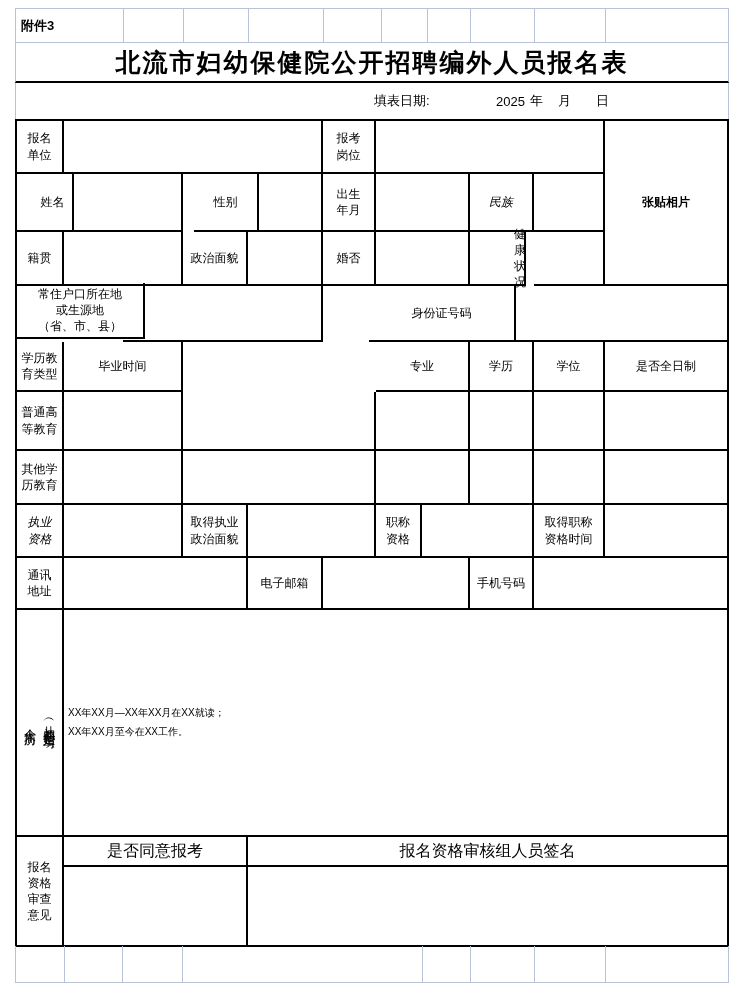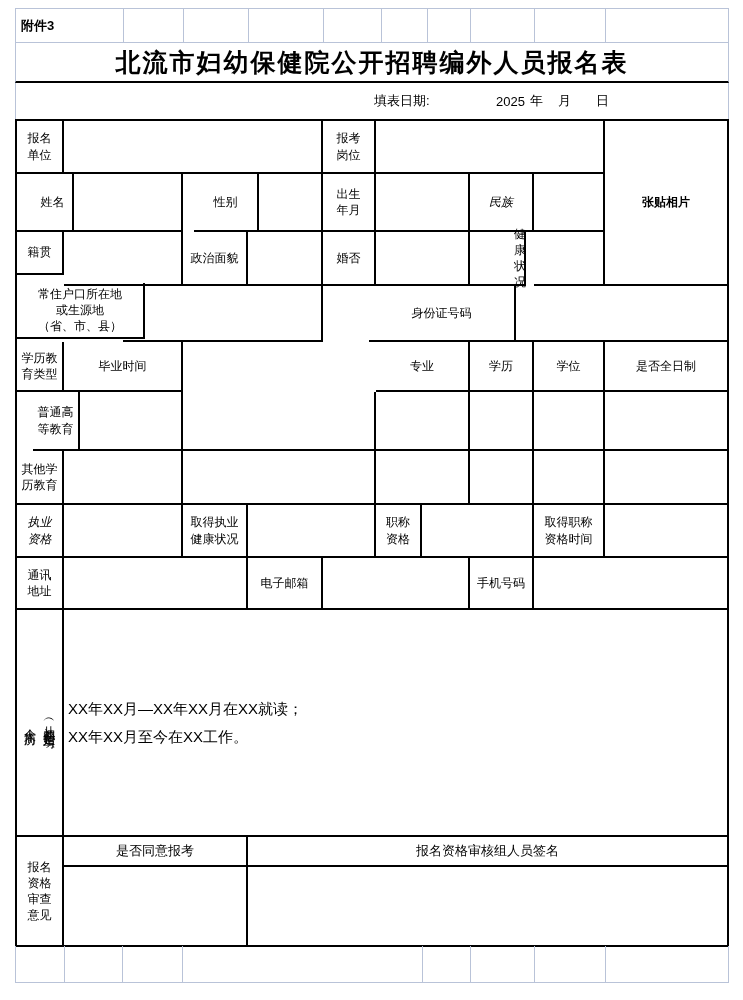--- a/index.html
+++ b/index.html
@@ -18,24 +18,24 @@
           font-weight:bold;font-size:13px;}
   .title{position:absolute;left:15px;top:43px;width:714px;height:40px;box-sizing:border-box;
          border-left:1px solid #b9c3d8;border-right:1px solid #b9c3d8;border-bottom:2px solid #000;
          display:flex;align-items:center;justify-content:center;
          font-family:"Liberation Serif","DejaVu Serif",serif;
          font-weight:bold;font-size:25px;letter-spacing:2px;}
   .daterow{position:absolute;left:15px;top:83px;width:714px;height:36px;box-sizing:border-box;
            border-left:1px solid #b9c3d8;border-right:1px solid #b9c3d8;font-size:13px;}
   .daterow span{position:absolute;top:50%;transform:translateY(-50%);}
   .resume-content{justify-content:flex-start;text-align:left;padding-left:4px;
-                  font-size:15px;line-height:1.85;}
+                  font-size:10px;line-height:1.85;}
   .vtext{writing-mode:vertical-rl;letter-spacing:2px;}
   .vwrap{gap:3px;}
-  .sig{font-size:13px;}
+  .sig{font-size:16px;}
 </style>
 </head>
 <body>
 <div id="page">
 
   <div class="grow" style="left:15px;top:8px;width:714px;height:35px;border:1px solid #b9c3d8;">
     <div class="vl" style="left:107px;"></div>
     <div class="vl" style="left:167px;"></div>
     <div class="vl" style="left:232px;"></div>
     <div class="vl" style="left:307px;"></div>
@@ -70,21 +70,21 @@
     <div class="c" style="left:0;top:53px;width:57px;height:58px;padding-left:16px;">姓名</div>
     <div class="c" style="left:47px;top:53px;width:119px;height:58px;"></div>
     <div class="c" style="left:166px;top:53px;width:65px;height:58px;margin-left:11px;">性别</div>
     <div class="c" style="left:231px;top:53px;width:75px;height:58px;"></div>
     <div class="c" style="left:306px;top:53px;width:53px;height:58px;">出生
 年月</div>
     <div class="c" style="left:359px;top:53px;width:94px;height:58px;"></div>
     <div class="c" style="left:453px;top:53px;width:64px;height:58px;font-style:italic;">民族</div>
     <div class="c" style="left:517px;top:53px;width:71px;height:58px;"></div>
 
-    <div class="c" style="left:0;top:111px;width:47px;height:43px;">籍贯</div>
+    <div class="c" style="left:0;top:111px;width:47px;height:54px;">籍贯</div>
     <div class="c" style="left:47px;top:111px;width:119px;height:54px;"></div>
     <div class="c" style="left:166px;top:111px;width:65px;height:54px;">政治面貌</div>
     <div class="c" style="left:231px;top:111px;width:75px;height:54px;"></div>
     <div class="c" style="left:306px;top:111px;width:53px;height:54px;">婚否</div>
     <div class="c" style="left:359px;top:111px;width:94px;height:54px;"></div>
     <div class="c" style="left:453px;top:111px;width:56px;height:54px;padding-left:46px;">健康状况</div>
     <div class="c" style="left:517px;top:111px;width:71px;height:54px;"></div>
 
     <div class="c" style="left:0;top:162px;width:128px;height:56px;">常住户口所在地
 或生源地
@@ -94,21 +94,21 @@
     <div class="c" style="left:453px;top:165px;width:259px;height:56px;"></div>
 
     <div class="c" style="left:0;top:221px;width:47px;height:50px;">学历教
 育类型</div>
     <div class="c" style="left:47px;top:221px;width:119px;height:50px;">毕业时间</div>
     <div class="c" style="left:359px;top:221px;width:94px;height:50px;">专业</div>
     <div class="c" style="left:453px;top:221px;width:64px;height:50px;">学历</div>
     <div class="c" style="left:517px;top:221px;width:71px;height:50px;">学位</div>
     <div class="c" style="left:588px;top:221px;width:124px;height:50px;">是否全日制</div>
 
-    <div class="c" style="left:16px;top:271px;width:47px;height:59px;">普通高
+    <div class="c" style="left:0;top:271px;width:47px;height:59px;">普通高
 等教育</div>
     <div class="c" style="left:47px;top:271px;width:119px;height:59px;"></div>
     <div class="c" style="left:166px;top:271px;width:193px;height:59px;"></div>
     <div class="c" style="left:359px;top:271px;width:94px;height:59px;"></div>
     <div class="c" style="left:453px;top:271px;width:64px;height:59px;"></div>
     <div class="c" style="left:517px;top:271px;width:71px;height:59px;"></div>
     <div class="c" style="left:588px;top:271px;width:124px;height:59px;"></div>
 
     <div class="c" style="left:0;top:330px;width:47px;height:54px;">其他学
 历教育</div>
@@ -116,21 +116,21 @@
     <div class="c" style="left:166px;top:330px;width:193px;height:54px;"></div>
     <div class="c" style="left:359px;top:330px;width:94px;height:54px;"></div>
     <div class="c" style="left:453px;top:330px;width:64px;height:54px;"></div>
     <div class="c" style="left:517px;top:330px;width:71px;height:54px;"></div>
     <div class="c" style="left:588px;top:330px;width:124px;height:54px;"></div>
 
     <div class="c" style="left:0;top:384px;width:47px;height:53px;font-style:italic;">执业
 资格</div>
     <div class="c" style="left:47px;top:384px;width:119px;height:53px;"></div>
     <div class="c" style="left:166px;top:384px;width:65px;height:53px;">取得执业
-健康状况</div>
+政治面貌</div>
     <div class="c" style="left:231px;top:384px;width:128px;height:53px;"></div>
     <div class="c" style="left:359px;top:384px;width:46px;height:53px;">职称
 资格</div>
     <div class="c" style="left:405px;top:384px;width:112px;height:53px;"></div>
     <div class="c" style="left:517px;top:384px;width:71px;height:53px;">取得职称
 资格时间</div>
     <div class="c" style="left:588px;top:384px;width:124px;height:53px;"></div>
 
     <div class="c" style="left:0;top:437px;width:47px;height:52px;">通讯
 地址</div>

